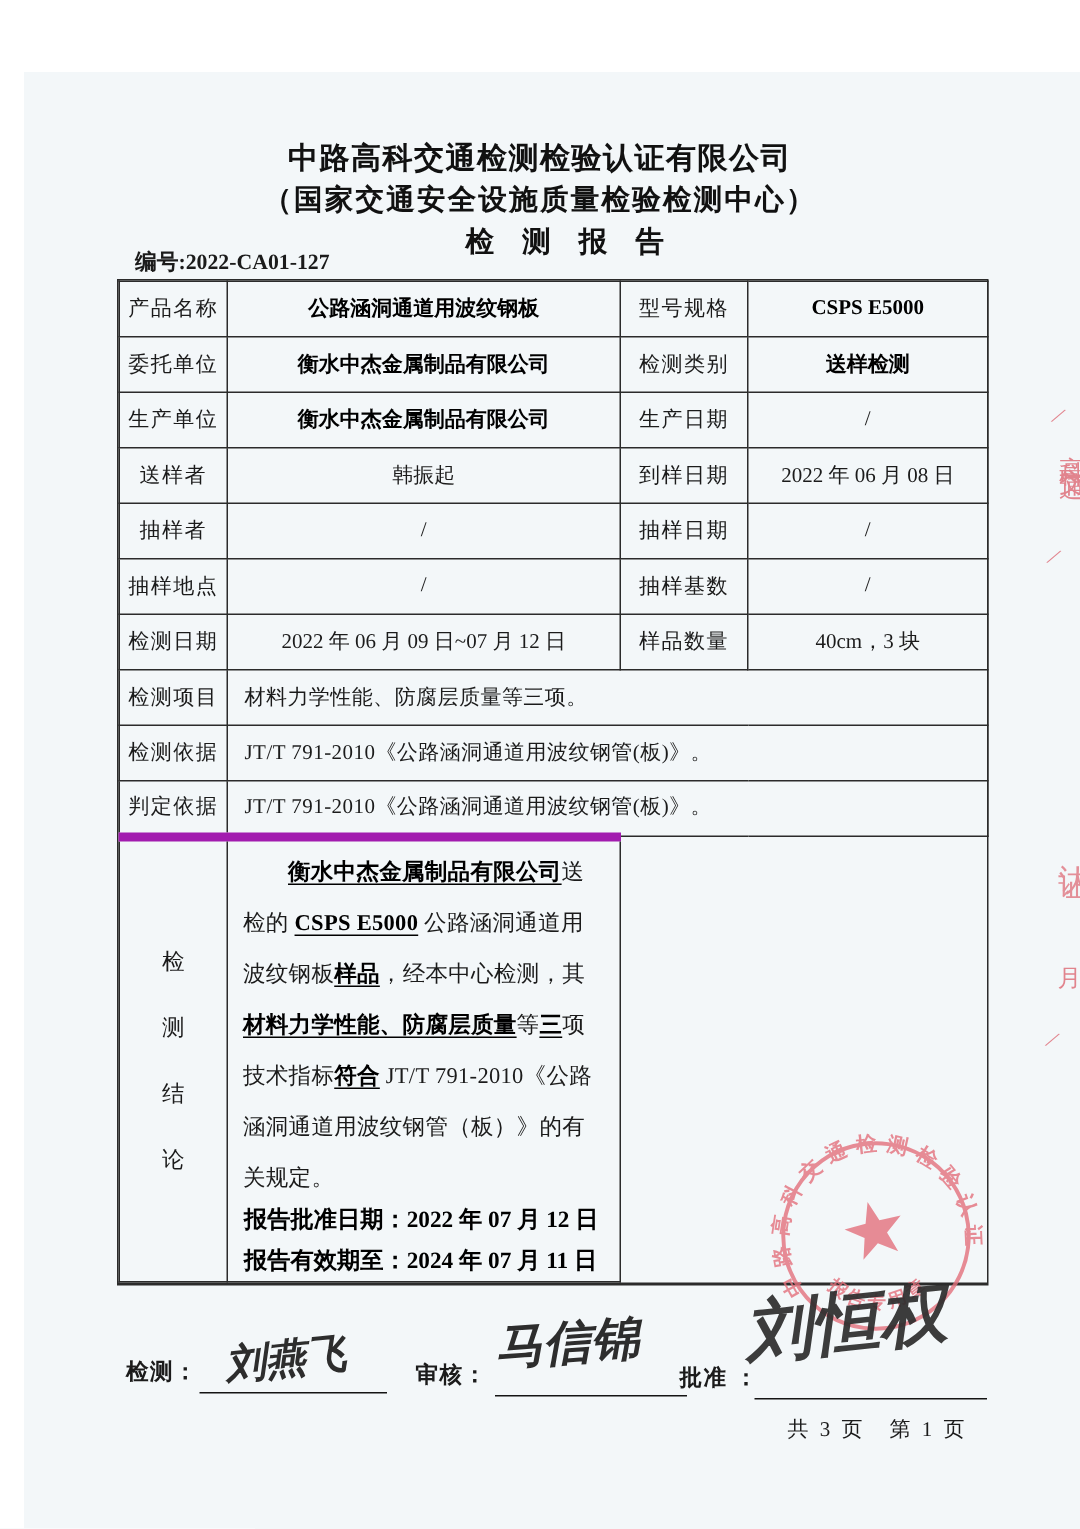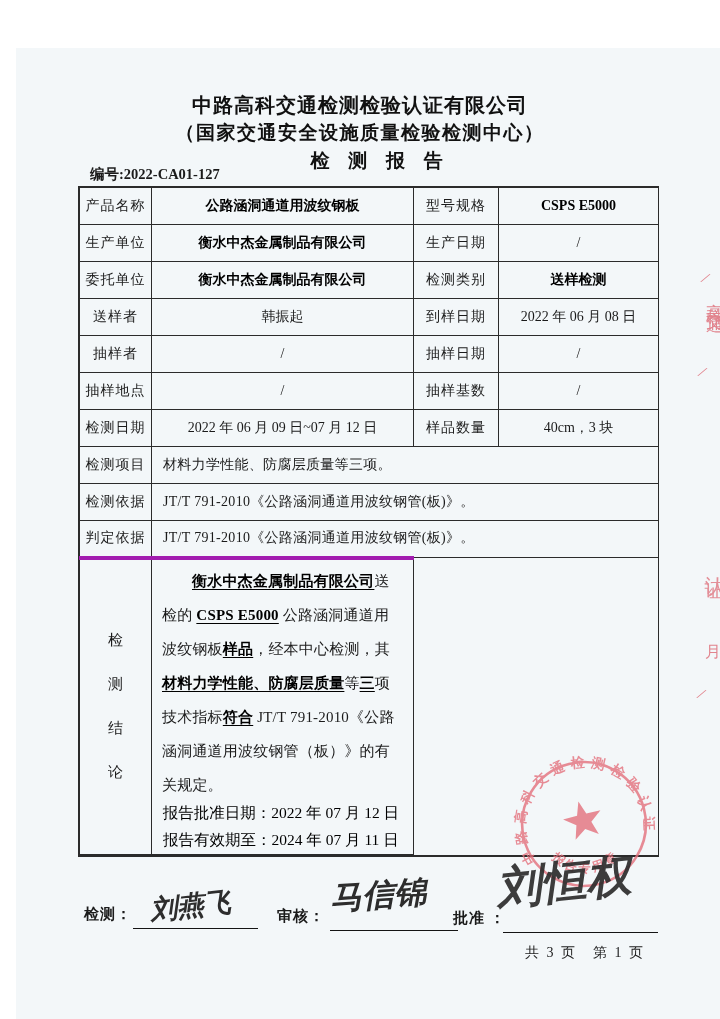--- a/index.html
+++ b/index.html
@@ -18,28 +18,28 @@
   .report-no{position:absolute;left:90px;top:165px;font-size:14.5px;font-weight:bold;}
   
   .tbl-wrap{position:absolute;left:78px;top:186px;width:579px;border:1.5px solid #2b2b2b;border-bottom-width:2.5px;}
   table{border-collapse:collapse;width:100%;table-layout:fixed;}
   td{border:1px solid #2b2b2b;text-align:center;vertical-align:middle;font-size:14px;padding:0;overflow:hidden;}
   td.lbl{letter-spacing:1px;}
   td.val.bold, span.bold{font-weight:bold;color:#000;}
   td.left{text-align:left;padding-left:11px;letter-spacing:0.3px;}
   tr.r{height:37px;}
   tr.conclusion-row{height:297px;}
-  tr.conclusion-row td{border-top:4px solid #a21caf;}
+  tr.conclusion-row td{border-top:6px solid #a21caf;}
   .env-cell{display:flex;justify-content:space-between;align-items:center;padding:0 58px 0 86px;}
   .vert-label{display:flex;flex-direction:column;align-items:center;justify-content:center;gap:25px;font-size:15px;}
   .conclusion-cell{position:relative;vertical-align:top;}
   .conc-par{position:absolute;left:10px;right:12px;top:4px;margin:0;text-indent:2em;
     font-size:15px;line-height:34px;text-align:left;letter-spacing:0.2px;}
   .conc-par .u{text-decoration:underline;text-underline-offset:3px;}
-  .dates{position:absolute;right:14px;top:239px;font-size:15.5px;font-weight:normal;line-height:27px;text-align:center;color:#000;white-space:nowrap;}
+  .dates{position:absolute;right:14px;top:239px;font-size:15.5px;font-weight:bold;line-height:27px;text-align:left;color:#000;white-space:nowrap;}
   
   .stamp{position:absolute;left:508px;top:748px;width:152px;height:152px;opacity:0.8;pointer-events:none;}
   
   .sig-label{position:absolute;font-size:15px;font-weight:bold;letter-spacing:1px;}
   .sig-line{position:absolute;border-bottom:1.5px solid #141414;height:0;}
   .sig{position:absolute;font-style:italic;font-weight:600;color:#2d2d2d;white-space:nowrap;}
   .sig1{left:150px;top:888px;font-size:27px;transform:rotate(-6deg);}
   .sig2{left:330px;top:874px;font-size:32px;transform:rotate(-4deg);}
   .sig3{left:496px;top:852px;font-size:45px;transform:rotate(-6deg);opacity:.92;}
   
@@ -68,30 +68,30 @@
         <col style="width:160px">
       </colgroup>
     <tbody>
         <tr class="r">
           <td class="lbl">产品名称</td>
           <td class="val bold">公路涵洞通道用波纹钢板</td>
           <td class="lbl">型号规格</td>
           <td class="val bold">CSPS E5000</td>
         </tr>
         <tr class="r">
+          <td class="lbl">委托单位</td>
+          <td class="val bold">衡水中杰金属制品有限公司</td>
+          <td class="lbl">检测类别</td>
+          <td class="val bold">送样检测</td>
+        </tr>
+        <tr class="r">
           <td class="lbl">生产单位</td>
           <td class="val bold">衡水中杰金属制品有限公司</td>
           <td class="lbl">生产日期</td>
           <td class="val">/</td>
-        </tr>
-        <tr class="r">
-          <td class="lbl">委托单位</td>
-          <td class="val bold">衡水中杰金属制品有限公司</td>
-          <td class="lbl">检测类别</td>
-          <td class="val bold">送样检测</td>
         </tr>
         <tr class="r">
           <td class="lbl">送样者</td>
           <td class="val">韩振起</td>
           <td class="lbl">到样日期</td>
           <td class="val">2022 年 06 月 08 日</td>
         </tr>
         <tr class="r">
           <td class="lbl">抽样者</td>
           <td class="val">/</td>

